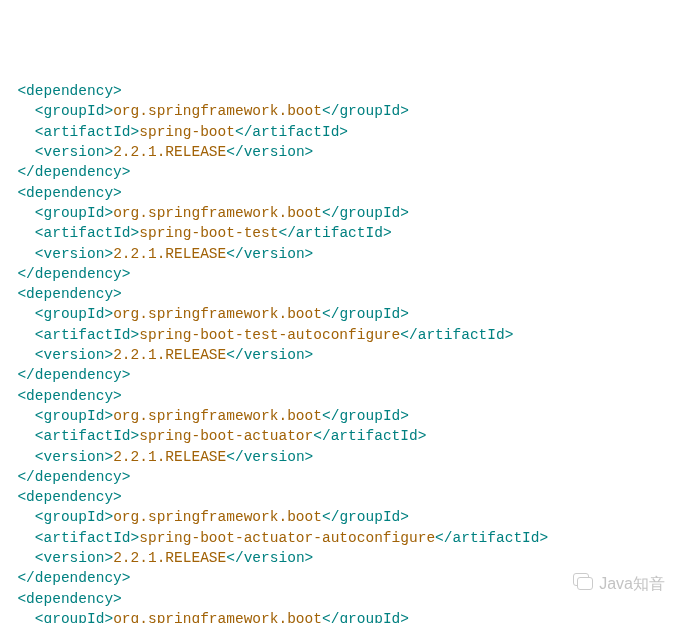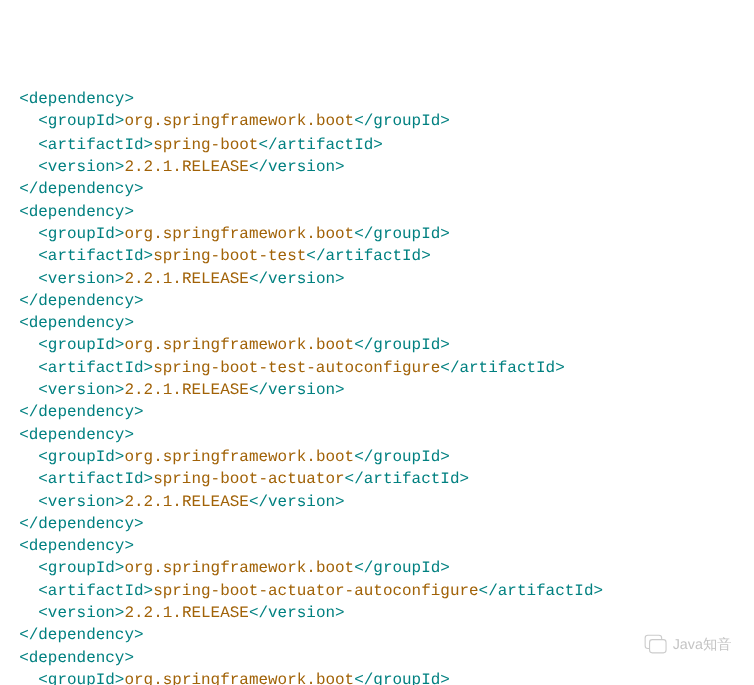--- a/index.html
+++ b/index.html
@@ -20,26 +20,26 @@
       padding: 0;
     }
     .line { display: block; white-space: pre; }
     .tag { color: #008080; margin-top: 20px; }
     .text { color: #a16207; }
     .watermark {
       position: absolute;
       right: 20px;
       bottom: 28px;
       display: flex;
-      align-items: center;
+      align-items: flex-start;
       gap: 6px;
       opacity: 0.5;
       color: #888888;
       font-family: "Microsoft YaHei", sans-serif;
-      font-size: 13px;
+      font-size: 16px;
     }
     .watermark-icon {
       width: 20px;
       height: 17px;
       display: inline-block;
       position: relative;
     }
     .watermark-icon::before,
     .watermark-icon::after {
       content: "";

